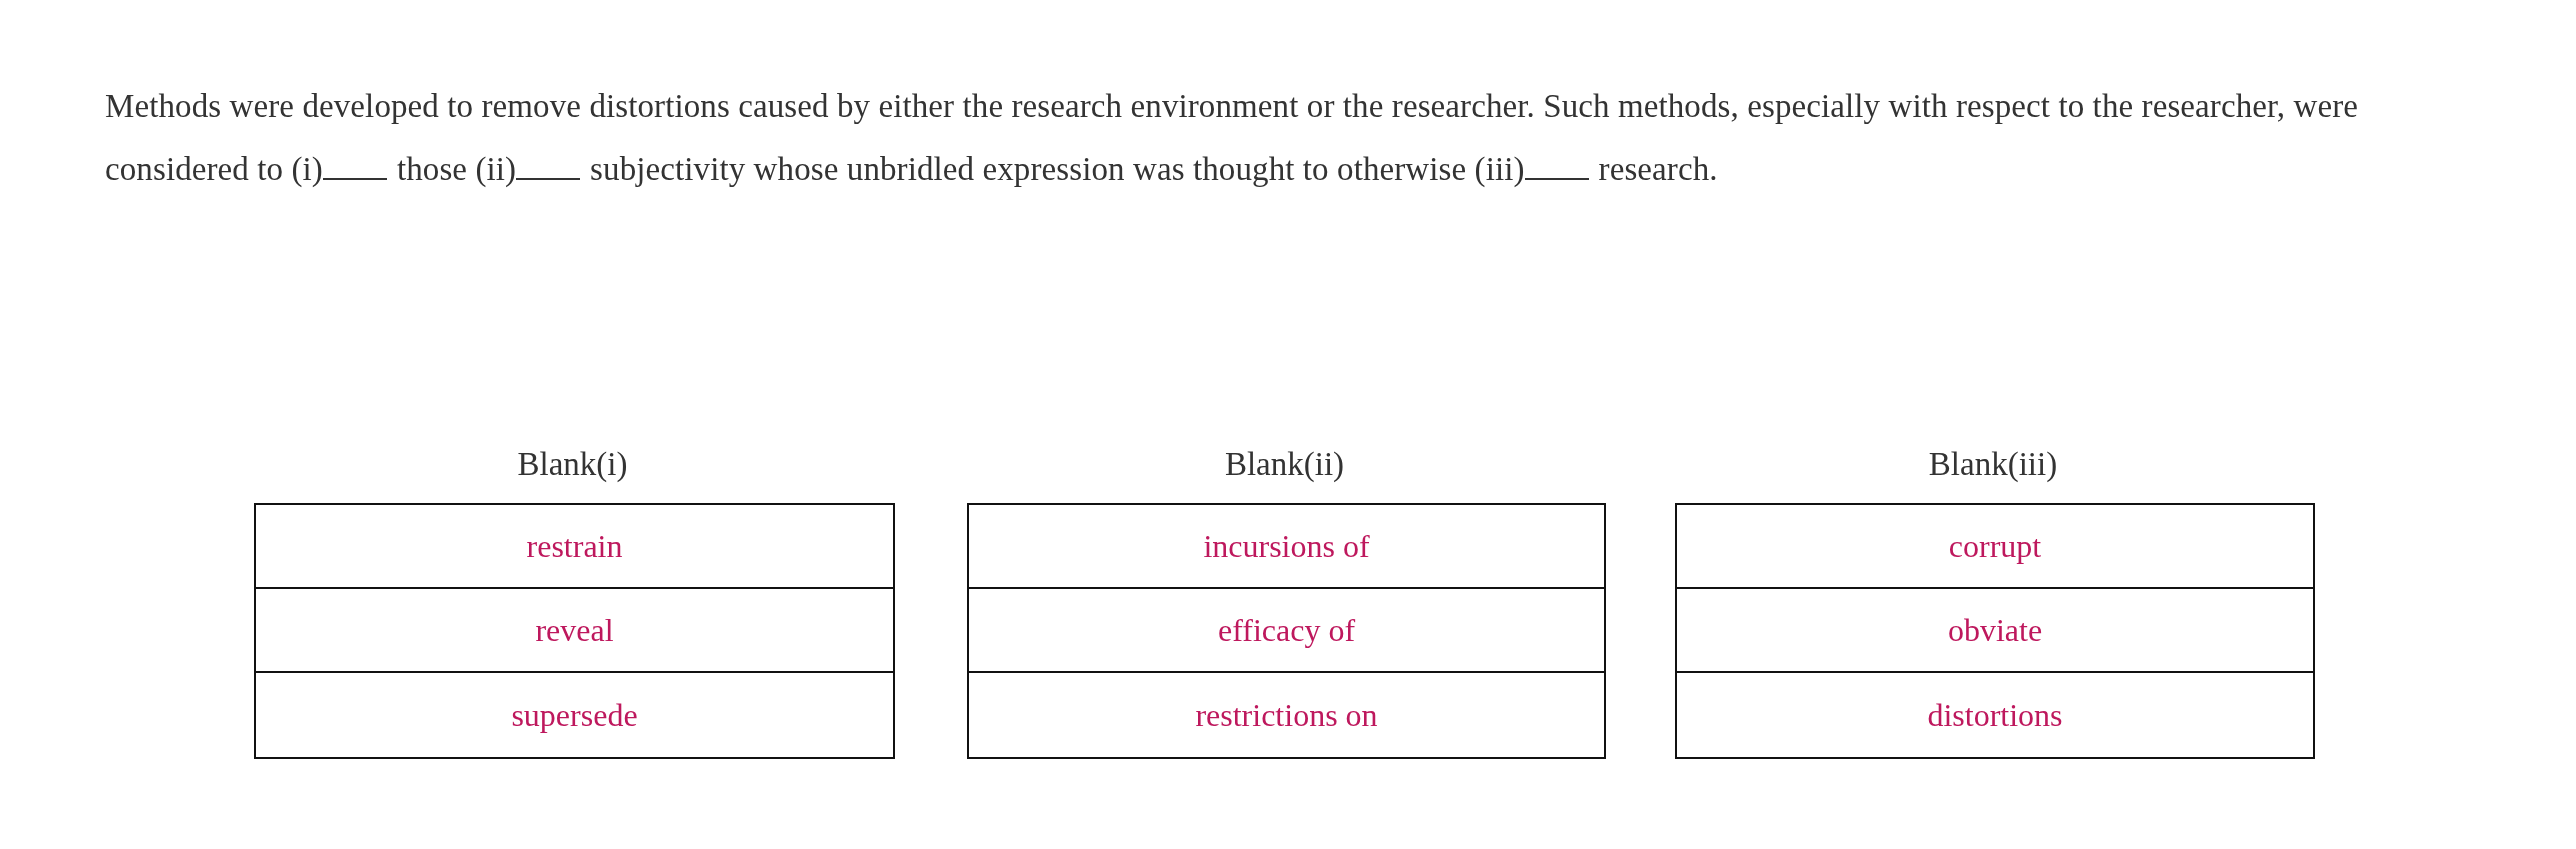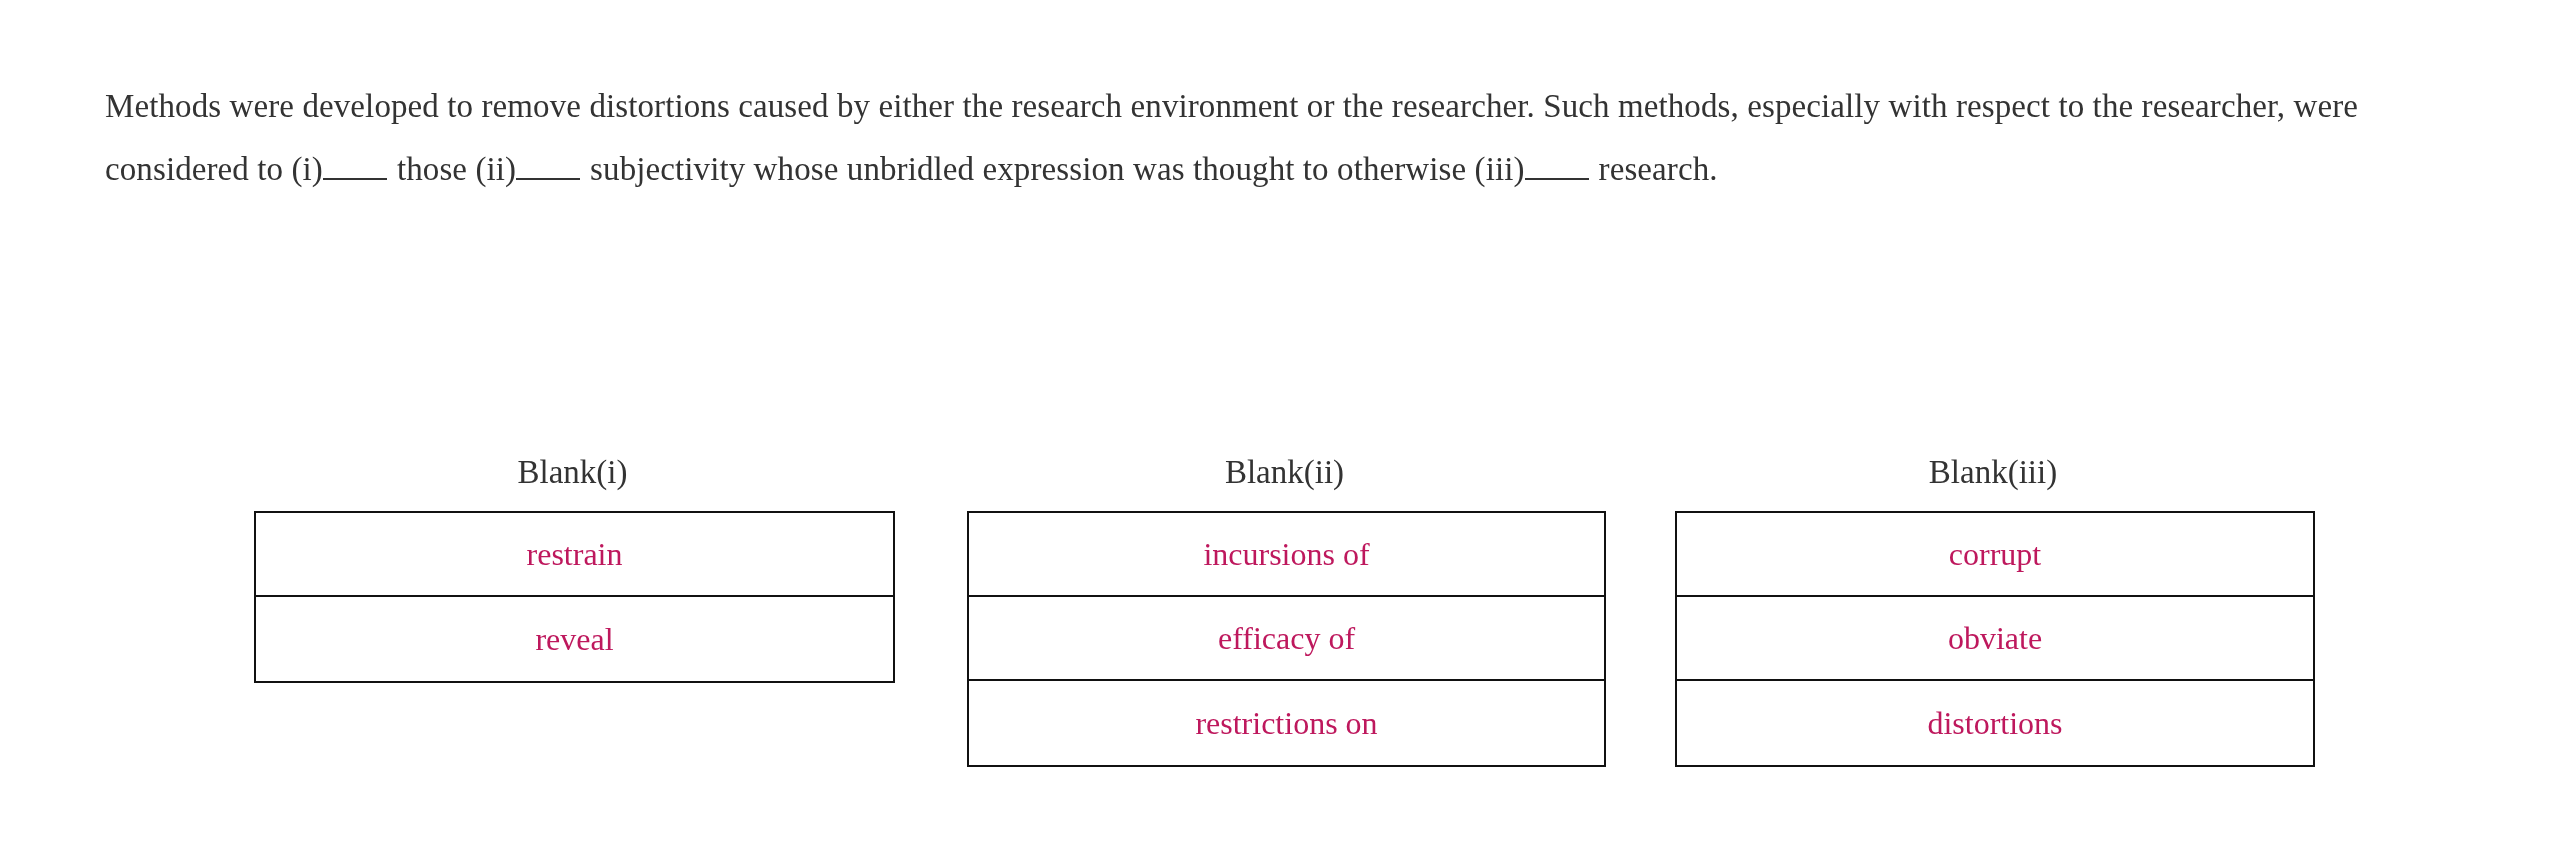--- a/index.html
+++ b/index.html
@@ -48,21 +48,21 @@
   .answer-area {
     position: absolute;
     left: 0;
     top: 441px;
     width: 2576px;
     height: 384px;
   }
 
   .column {
     position: absolute;
-    top: 8px;
+    top: 0;
   }
   .column.c0 { left: 254px; width: 637px; }
   .column.c1 { left: 967px; width: 635px; }
   .column.c2 { left: 1675px; width: 636px; }
 
   .col-header {
     text-align: center;
     font-size: 33px;
     line-height: 46px;
     color: #333333;
@@ -112,20 +112,23 @@
 
     <div class="column c0">
       <div class="col-header">Blank(i)</div>
       <div class="opt-table">
         <div class="opt-row">
           <span class="opt-label">restrain</span>
         </div>
         <div class="opt-row">
           <span class="opt-label">reveal</span>
         </div>
+        <div class="opt-row">
+          <span class="opt-label">supersede</span>
+        </div>
       </div>
     </div>
 
     <div class="column c1">
       <div class="col-header">Blank(ii)</div>
       <div class="opt-table">
         <div class="opt-row">
           <span class="opt-label">incursions of</span>
         </div>
         <div class="opt-row">

